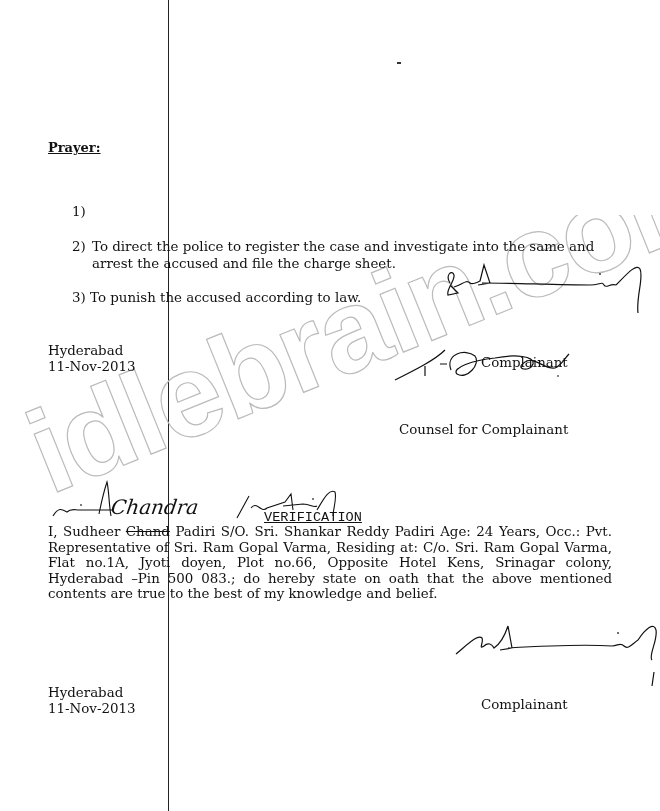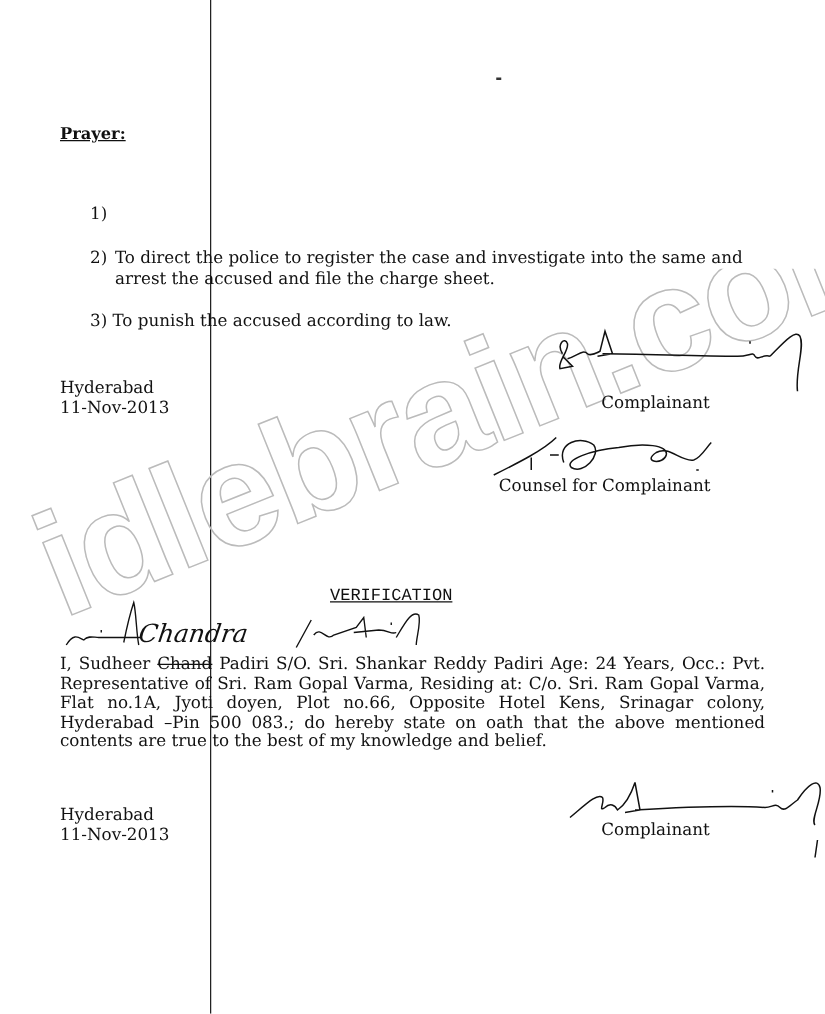--- a/index.html
+++ b/index.html
@@ -28,20 +28,21 @@
       width: 1px;
       height: 811px;
       background: #222;
     }
     .speck { position: absolute; background: #333; }
     .t {
       position: absolute;
       font-size: 13.4px;
       line-height: 15px;
       white-space: nowrap;
+      margin-top: 40px;
     }
     .heading {
       font-weight: bold;
       text-decoration: underline;
       font-size: 13px;
     }
     .justify {
       position: absolute;
       font-size: 13.4px;
       line-height: 15.5px;

